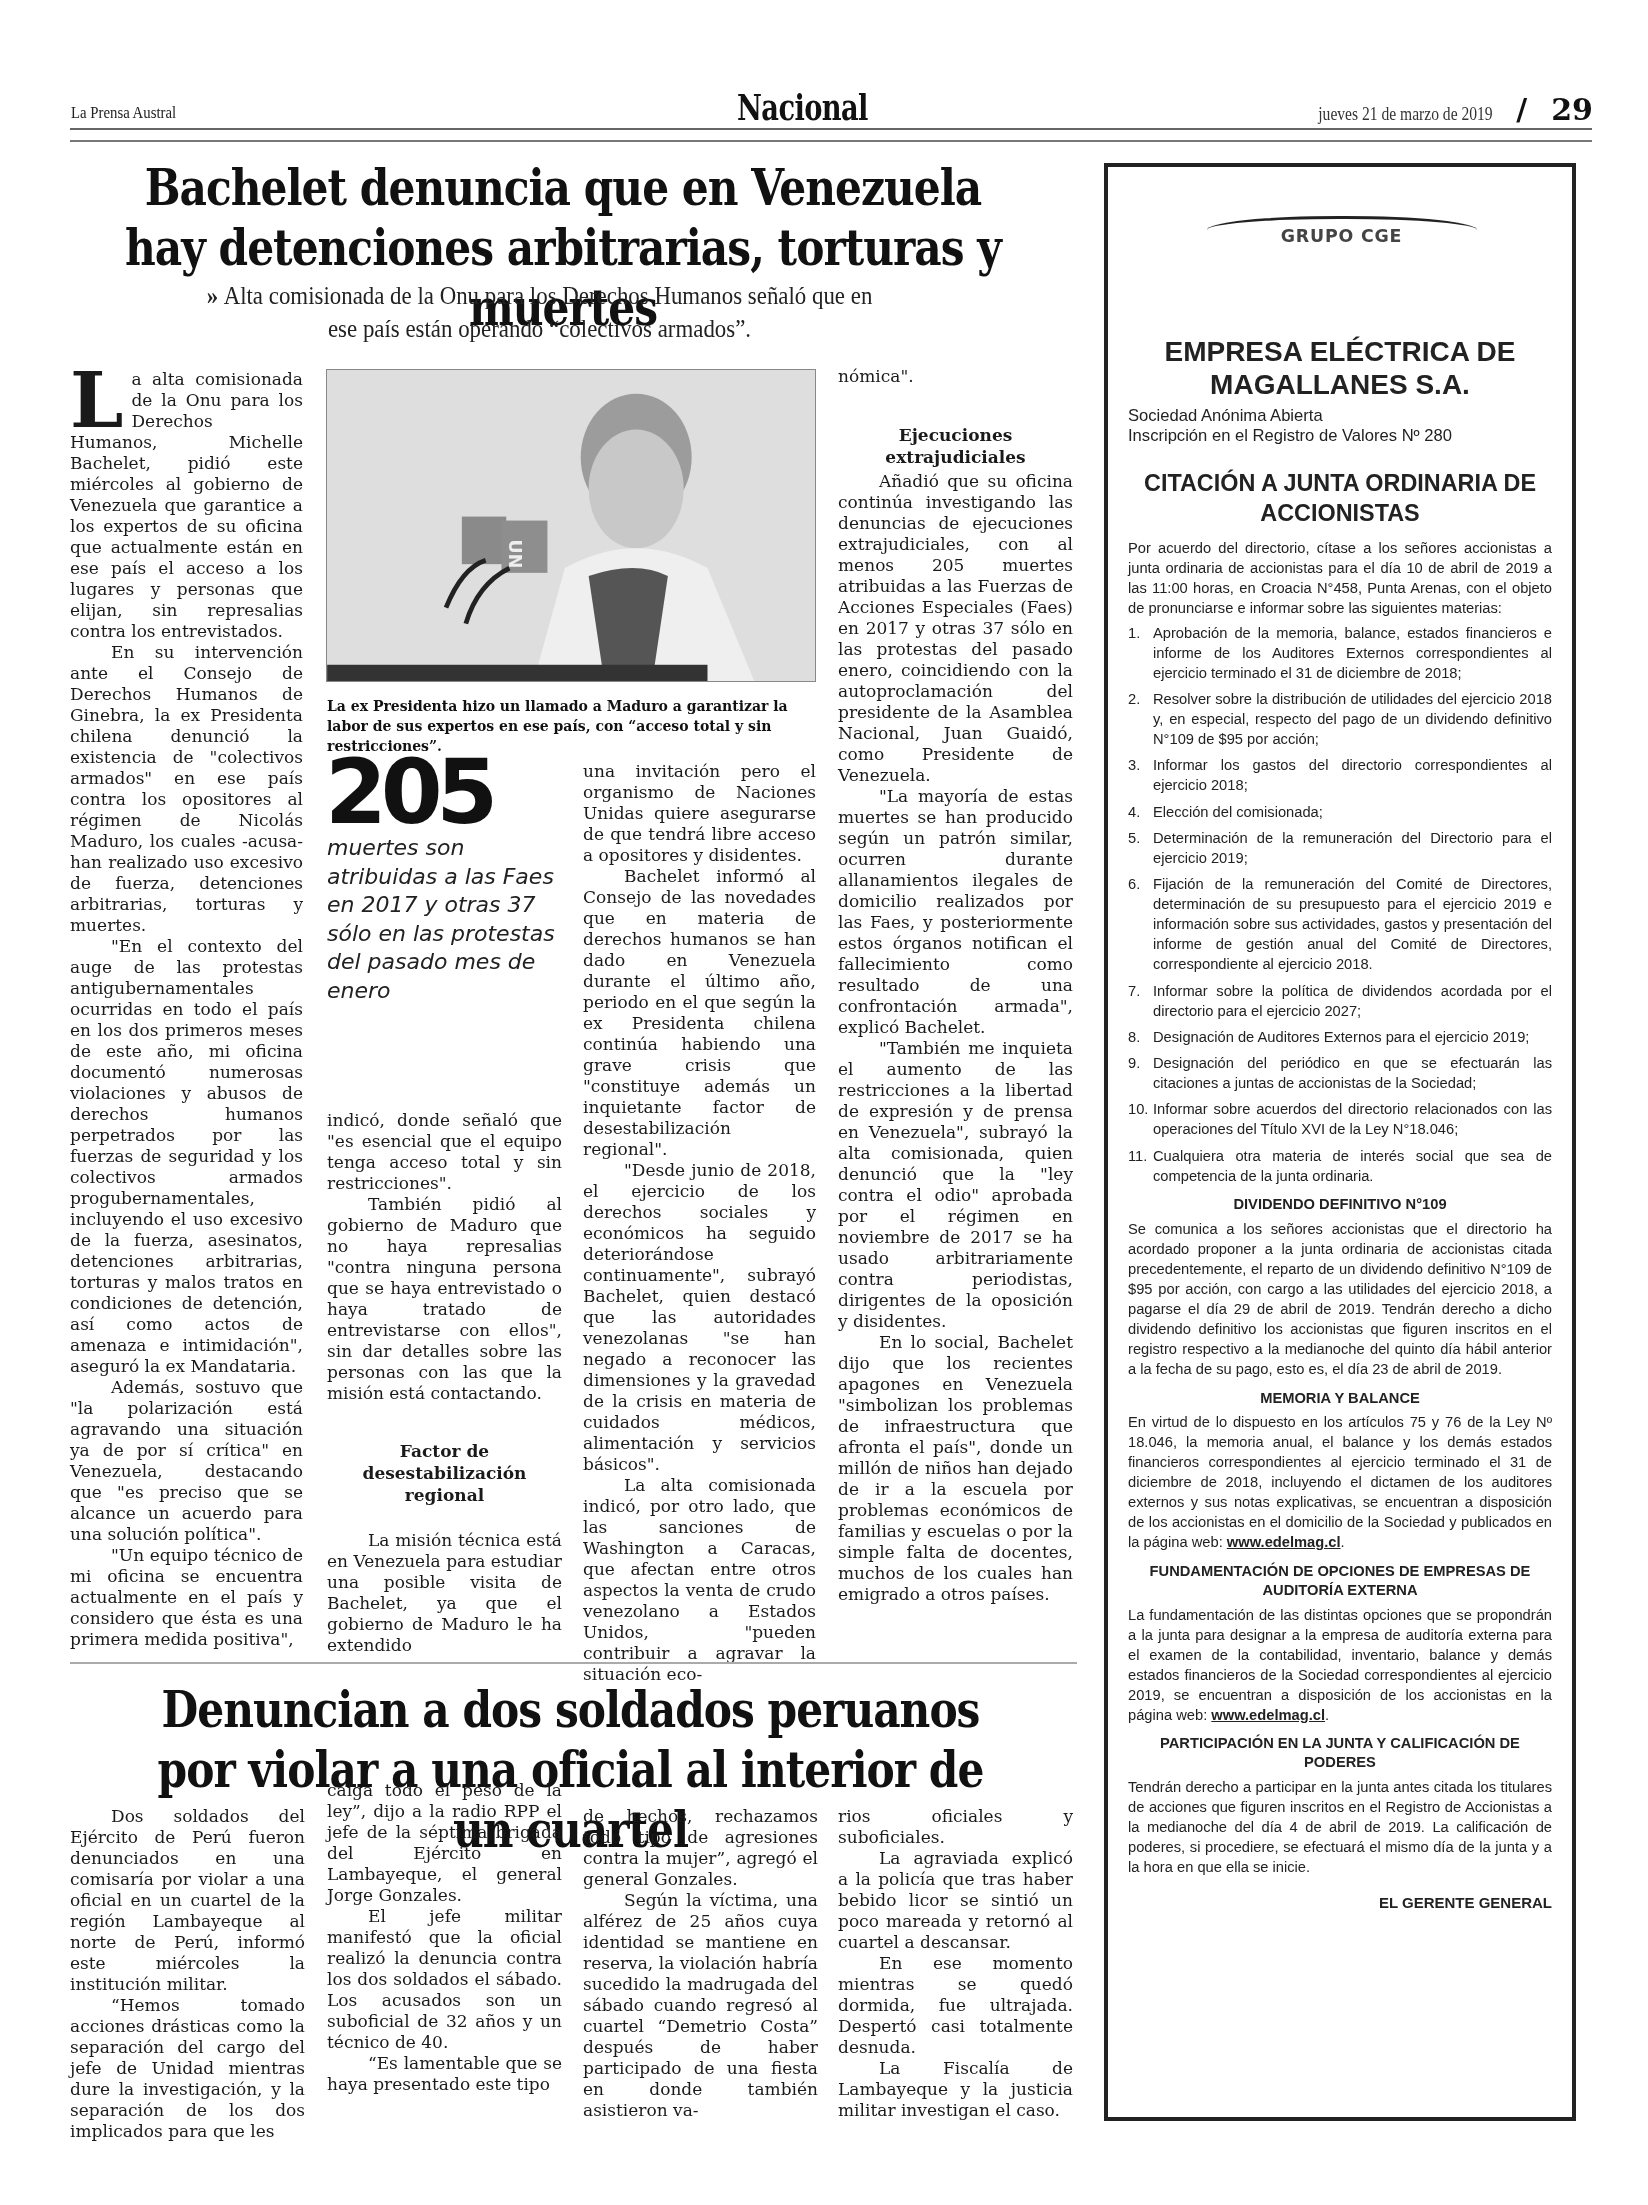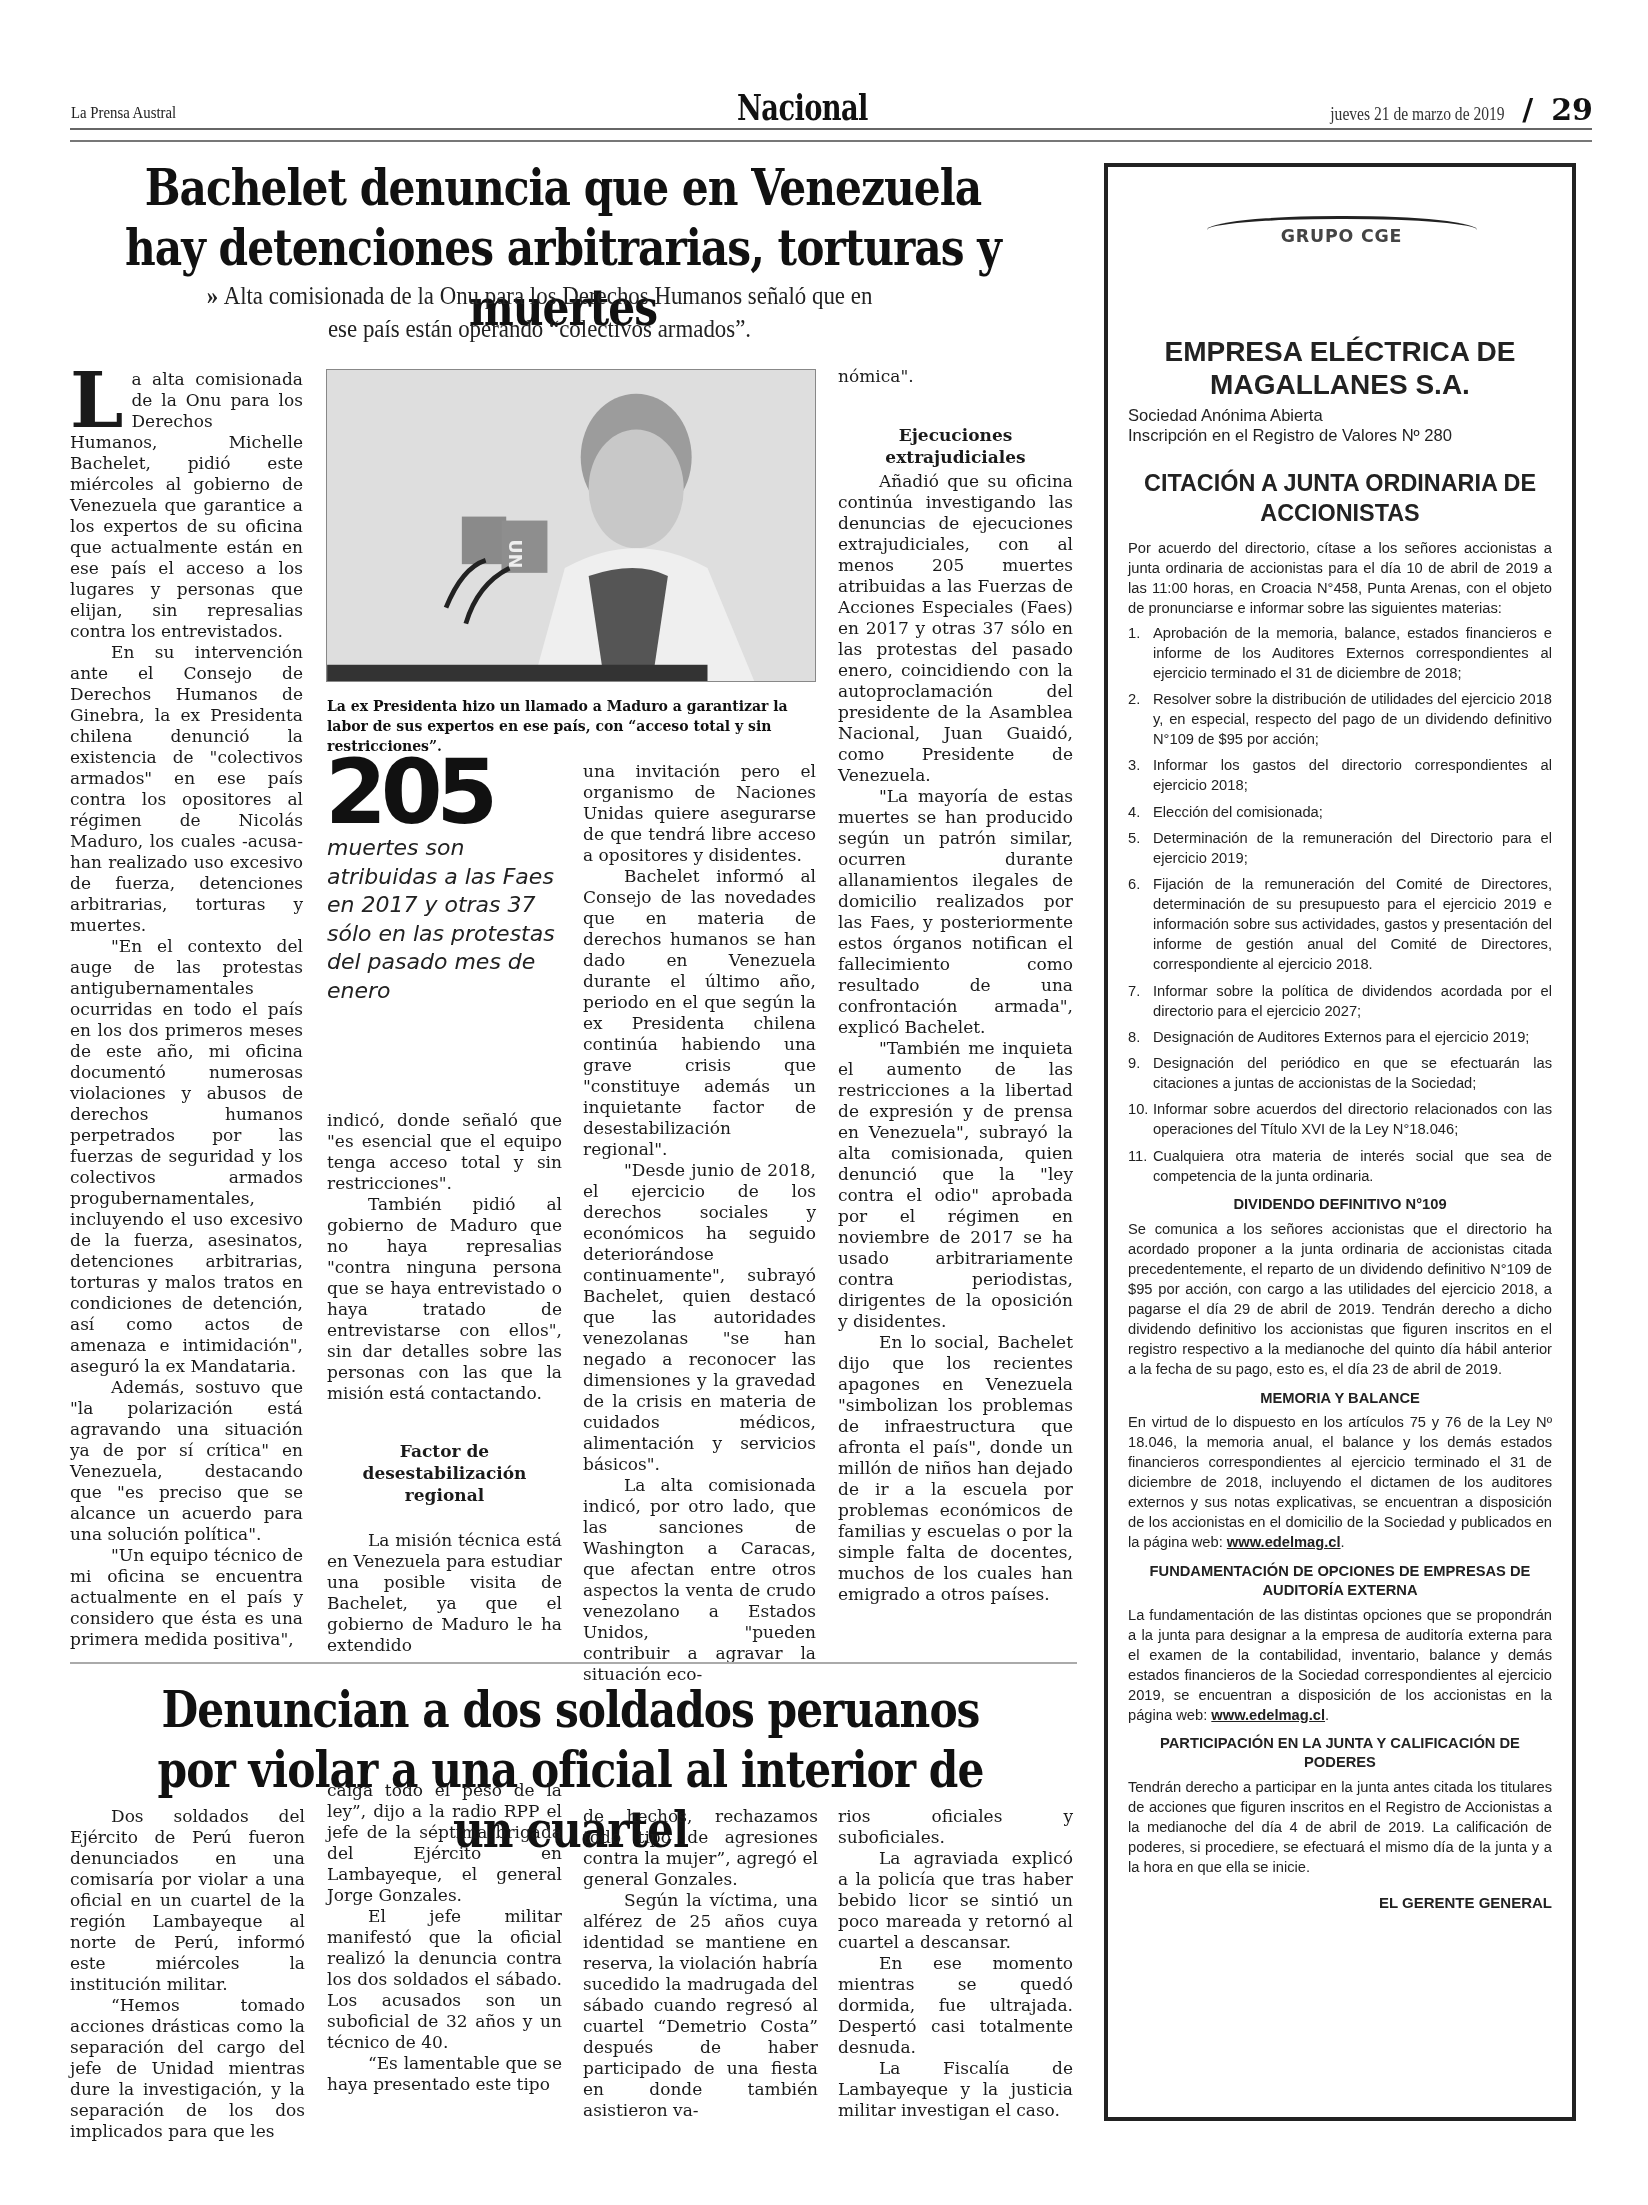--- a/index.html
+++ b/index.html
@@ -3,21 +3,21 @@
 <meta charset="utf-8">
 <style>
   * { box-sizing: border-box; margin: 0; padding: 0; }
   html, body { width: 1648px; height: 2205px; background: #ffffff; color: #111; overflow: hidden; }
   body { position: relative; font-family: "DejaVu Serif", serif; }
 
   
   .masthead { position: absolute; left: 71px; top: 92px; width: 1522px; height: 40px; }
   .pub-name { position: absolute; left: 0; top: 9.5px; font-family: "Liberation Serif", serif; font-size: 17.4px; color: #222; transform: scaleX(0.85); transform-origin: left; }
   .section-name { position: absolute; left: 666px; top: -4.8px; font-family: "DejaVu Serif", serif; font-weight: bold; font-size: 35px; transform: scaleX(0.78); transform-origin: left; letter-spacing: -0.8px; }
-  .date-line { position: absolute; right: 0; top: 0; display: flex; align-items: baseline; gap: 18px; }
+  .date-line { position: absolute; right: 0; top: 0; display: flex; align-items: baseline; gap: 24px; }
   .date-text { font-family: "Liberation Serif", serif; font-size: 19px; color: #333; transform: scaleX(0.82); transform-origin: right; }
   .page-num { font-family: "DejaVu Serif", serif; font-weight: bold; font-size: 30px; }
   .rule-top { position: absolute; left: 70px; top: 128px; width: 1522px; height: 2.4px; background: #666; }
   .rule-top2 { position: absolute; left: 70px; top: 140px; width: 1522px; height: 1.6px; background: #777; }
 
   
   .headline { position: absolute; font-family: "DejaVu Serif", serif; font-weight: bold; color: #111; text-align: center; transform: scaleX(0.83); transform-origin: center; letter-spacing: -1.2px; }
   .h1 { left: 24px; top: 157px; width: 1078px; font-size: 51px; line-height: 60px; }
   .deck { position: absolute; left: 143px; top: 279px; width: 793px; text-align: center; font-family: "Liberation Serif", serif; font-size: 26px; line-height: 33px; color: #222; transform: scaleX(0.88); transform-origin: center; }
   .deck-arrow { font-weight: bold; margin-right: 6.3px; }

